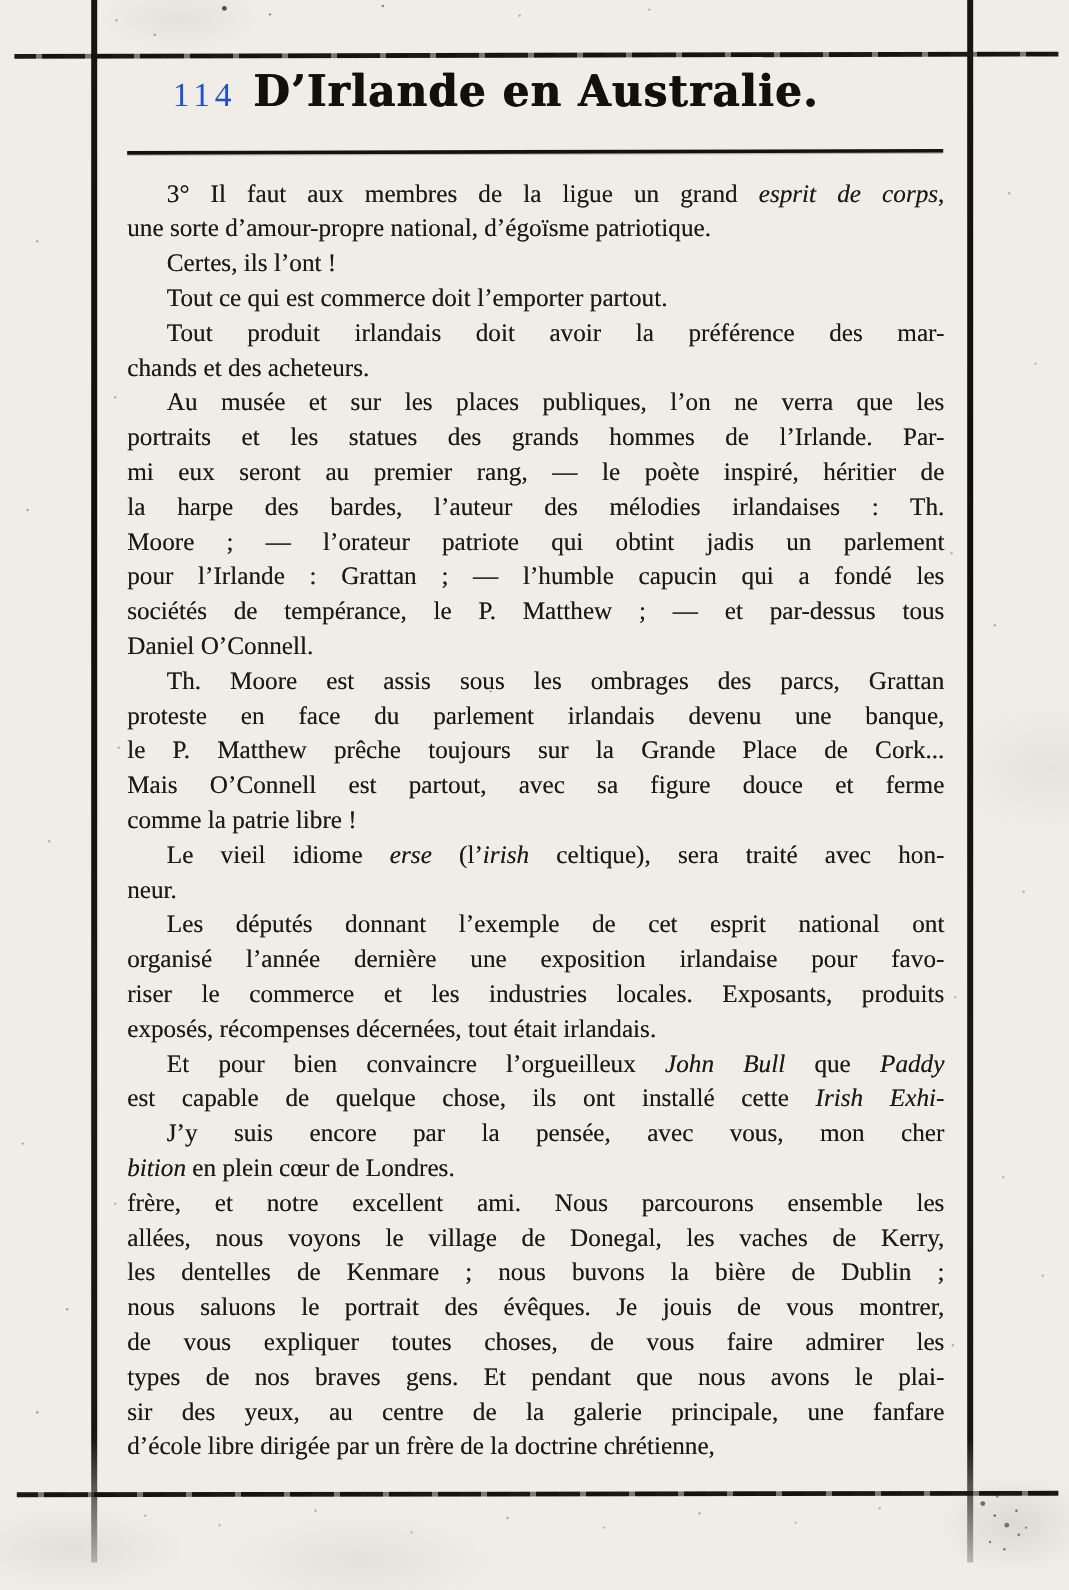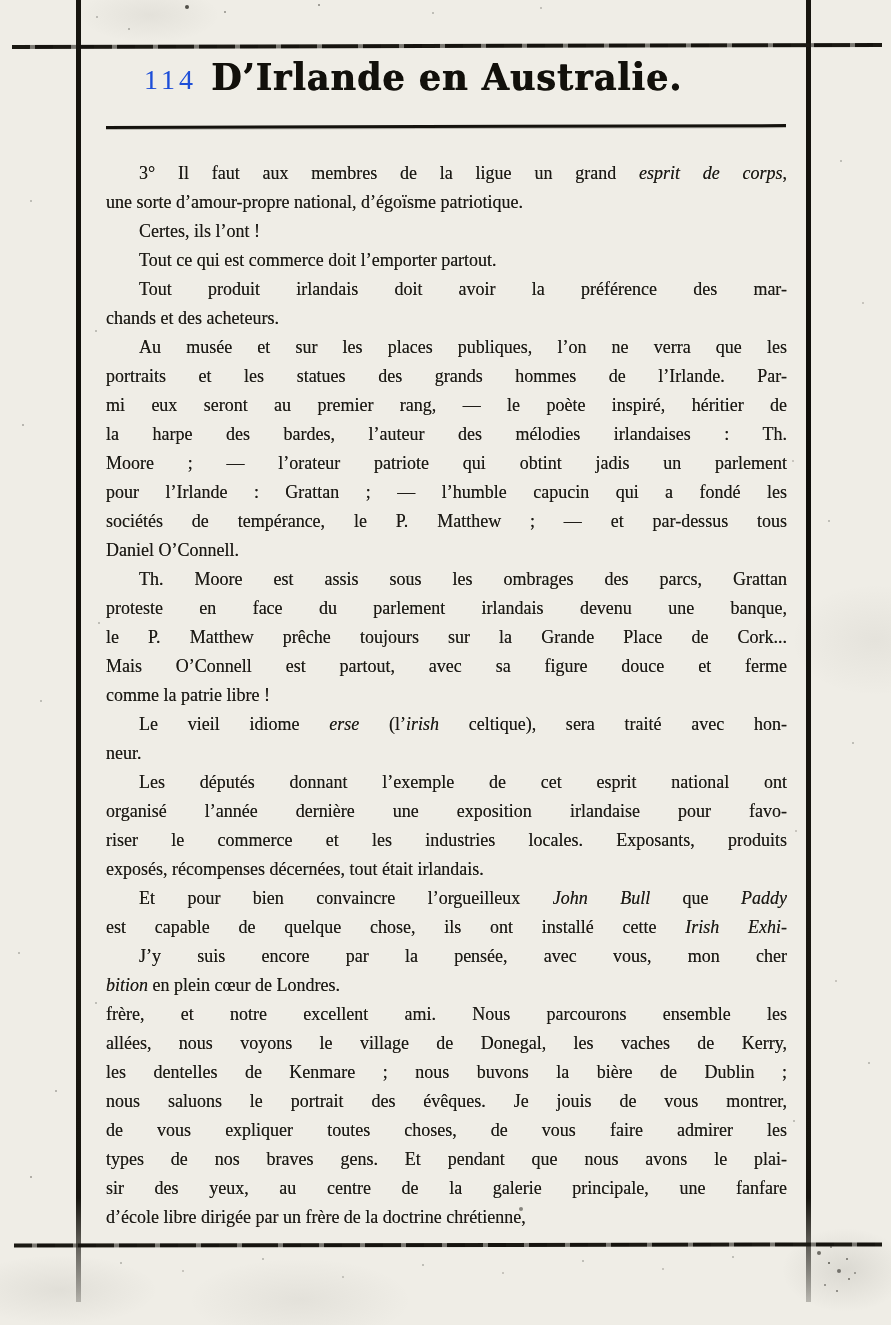--- a/index.html
+++ b/index.html
@@ -27,22 +27,22 @@
 
   
   .page-number{position:absolute;top:64px;left:104px;font-size:28px;letter-spacing:4px;color:#1d4ed8;margin-left:40px;}
   .running-title{position:absolute;top:56px;left:106px;width:681px;text-align:center;
     font-family:"DejaVu Serif",serif;font-weight:bold;font-size:35px;color:#12100b;
     letter-spacing:1px;text-shadow:0.8px 0 0 currentColor;transform:scaleY(1.04);}
   .header-rule{position:absolute;top:125px;left:106px;width:680px;height:3px;background:#14120d;
     transform:rotate(-0.15deg);box-shadow:0 1px 0 rgba(20,18,13,0.25);}
 
   
-  .text-block{position:absolute;top:159px;left:106px;width:681px;color:#1b1914;
-    font-size:18px;line-height:29px;text-shadow:0 0 0.4px rgba(27,25,20,0.65);}
+  .text-block{position:absolute;top:147px;left:106px;width:681px;color:#1b1914;
+    font-size:21px;line-height:29px;text-shadow:0 0 0.4px rgba(27,25,20,0.65);}
   .ln{white-space:normal;}
   .ln.j{text-align:justify;text-align-last:justify;}
   .ln.ind{text-indent:33px;}
   .it{font-style:italic;}
 
   
   .speckles{position:absolute;top:0;left:0;width:2px;height:2px;border-radius:50%;background:transparent;
     box-shadow:
       186px 6px 0 1px rgba(30,28,22,.75), 224px 11px 0 rgba(30,28,22,.45), 318px 4px 0 rgba(30,28,22,.5),
       128px 28px 0 rgba(30,28,22,.35), 96px 16px 0 rgba(30,28,22,.3), 432px 12px 0 rgba(30,28,22,.3),

